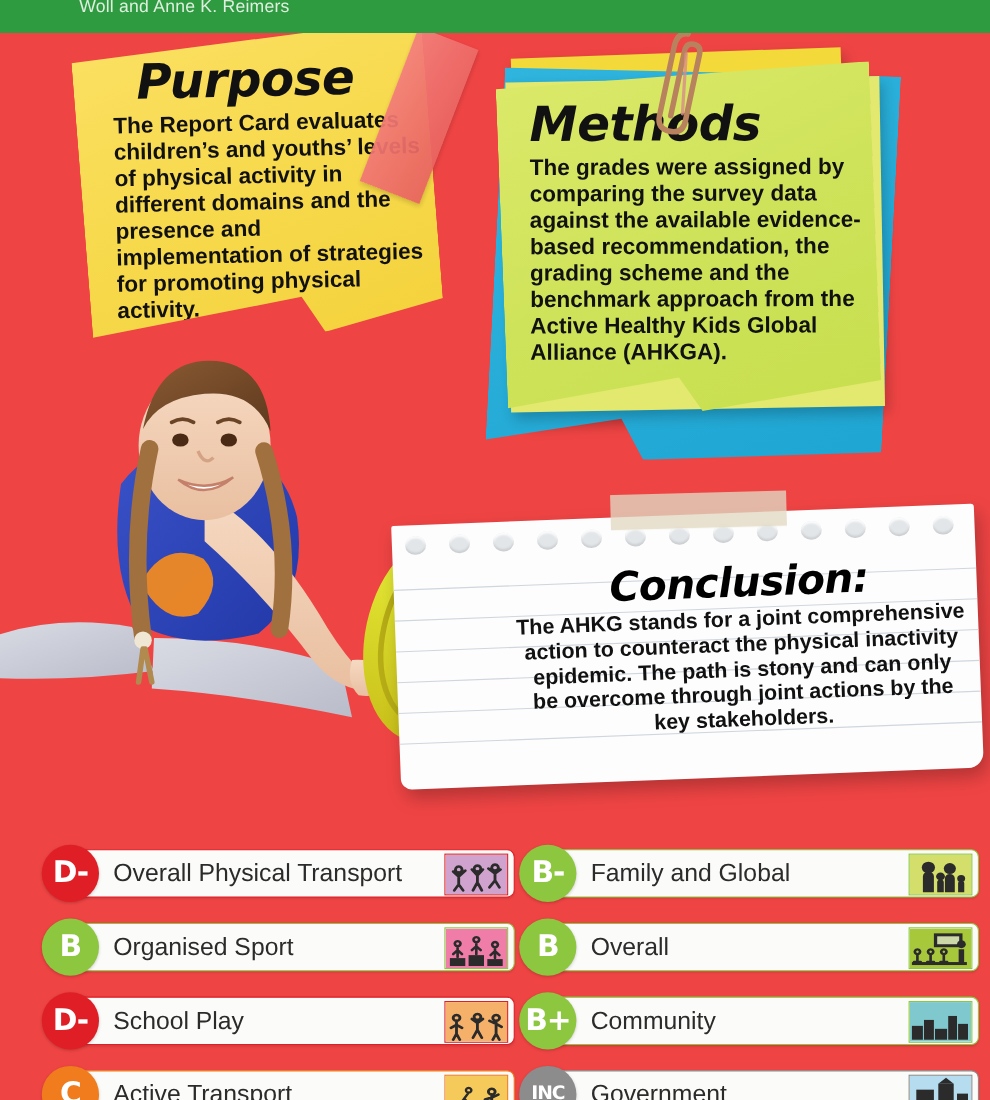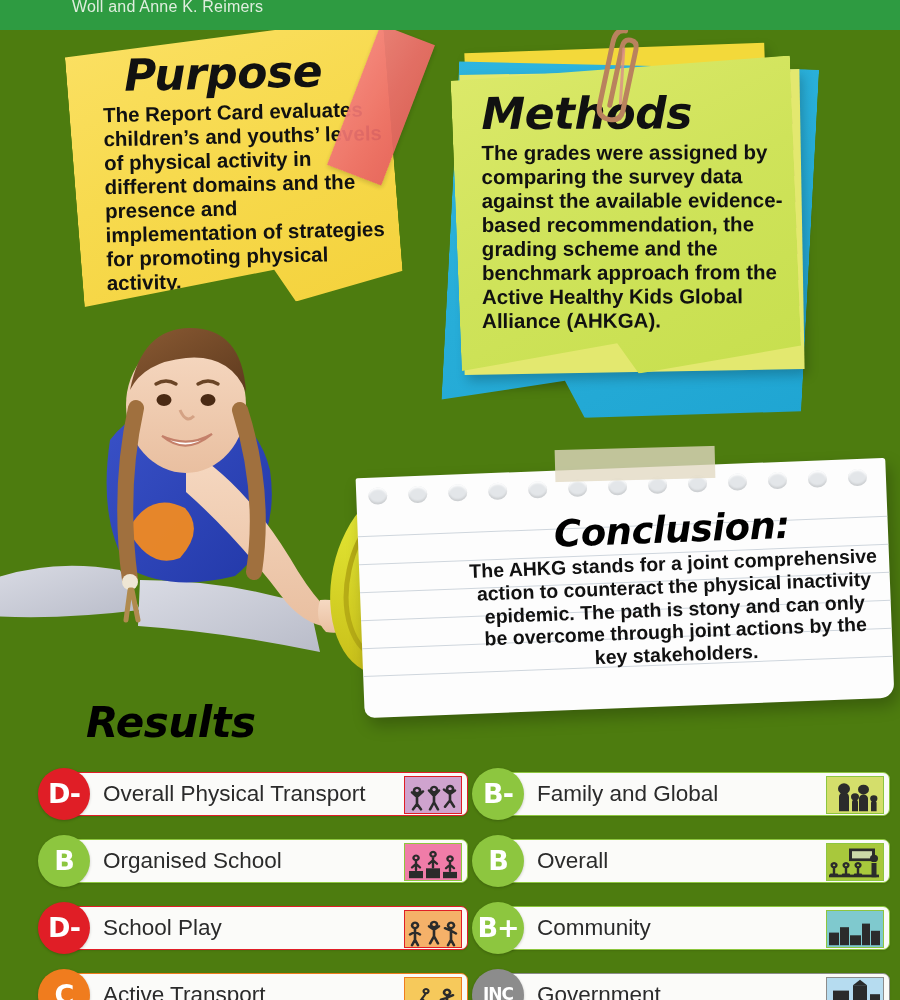--- a/index.html
+++ b/index.html
@@ -5,21 +5,21 @@
   * { box-sizing: border-box; margin: 0; padding: 0; }
   html, body {
     width: 900px; height: 1000px;
     font-family: "Liberation Sans", sans-serif;
     background: #ffffff;
     overflow: hidden;
   }
   #poster {
     position: relative;
     width: 900px; height: 1000px;
-    background: #4d7c0f;
+    background: #ef4444;
     overflow: hidden;
   }
 
   
   .header-band {
     position: absolute; left: 0; top: 0;
     width: 900px; height: 30px;
     background: #2E9B41;
     z-index: 60;
   }
@@ -342,40 +342,39 @@
     <div class="punch-hole" style="left:412px"></div>
     <div class="punch-hole" style="left:452px"></div>
     <div class="punch-hole" style="left:492px"></div>
     <div id="conclusion-body">
       <div class="note-title" id="conclusion-title">Conclusion:</div>
       <div id="conclusion-para">The AHKG stands for a joint comprehensive action to counteract the physical inactivity epidemic. The path is stony and can only be overcome through joint actions by the key stakeholders.</div>
     </div>
   </div>
   <div id="conclusion-tape"></div>
 
-  <div class="note-title" id="results-title">Results</div>
 
   <div class="grade-col" id="col-left">
       <div class="grade-row">
         <div class="grade-card" style="border-color: rgb(224, 30, 38);">
           <div class="grade-label">Overall Physical Transport</div>
           <div class="grade-thumb" style="border-color: rgb(224, 30, 38);"><svg viewBox="0 0 56 40" width="100%" height="100%" preserveAspectRatio="none">
             <rect width="56" height="40" fill="#CFA3CE"></rect>
               <path d="M12 30 l0 -12 M12 18 a3 3 0 1 1 0.1 0 M12 22 l-5 -5 M12 22 l6 -6 M12 30 l-4 6 M12 30 l4 6" stroke="#2b2b2b" stroke-width="2.6" fill="none" stroke-linecap="round"></path>
              <path d="M29 28 l0 -11 M29 17 a3 3 0 1 1 0.1 0 M29 21 l-5 -6 M29 21 l5 -6 M29 28 l-4 8 M29 28 l4 8" stroke="#2b2b2b" stroke-width="2.6" fill="none" stroke-linecap="round"></path>
              <path d="M45 26 l0 -10 M45 16 a3 3 0 1 1 0.1 0 M45 19 l-6 -5 M45 19 l5 -4 M45 26 l-5 7 M45 26 l4 7" stroke="#2b2b2b" stroke-width="2.6" fill="none" stroke-linecap="round"></path>
             </svg></div>
         </div>
         <div class="grade-badge" style="background: rgb(224, 30, 38);">
           <span class="badge-inner">D-</span>
         </div>
       </div>
       <div class="grade-row">
         <div class="grade-card" style="border-color: rgb(141, 198, 63);">
-          <div class="grade-label">Organised School</div>
+          <div class="grade-label">Organised Sport</div>
           <div class="grade-thumb" style="border-color: rgb(141, 198, 63);"><svg viewBox="0 0 56 40" width="100%" height="100%" preserveAspectRatio="none">
             <rect width="56" height="40" fill="#F07CA8"></rect>
               <rect x="4" y="30" width="14" height="8" fill="#2b2b2b"></rect>
               <rect x="21" y="27" width="14" height="11" fill="#2b2b2b"></rect>
               <rect x="38" y="31" width="14" height="7" fill="#2b2b2b"></rect>
              <path d="M11 29 l0 -11 M11 18 a2.6 2.6 0 1 1 .1 0 M11 22 l-4 4 M11 22 l4 4" stroke="#2b2b2b" stroke-width="2.4" fill="none" stroke-linecap="round"></path>
              <path d="M28 26 l0 -12 M28 14 a2.6 2.6 0 1 1 .1 0 M28 18 l-4 4 M28 18 l4 4" stroke="#2b2b2b" stroke-width="2.4" fill="none" stroke-linecap="round"></path>
              <path d="M45 30 l0 -11 M45 19 a2.6 2.6 0 1 1 .1 0 M45 23 l-4 4 M45 23 l4 4" stroke="#2b2b2b" stroke-width="2.4" fill="none" stroke-linecap="round"></path>
             </svg></div>
         </div>

